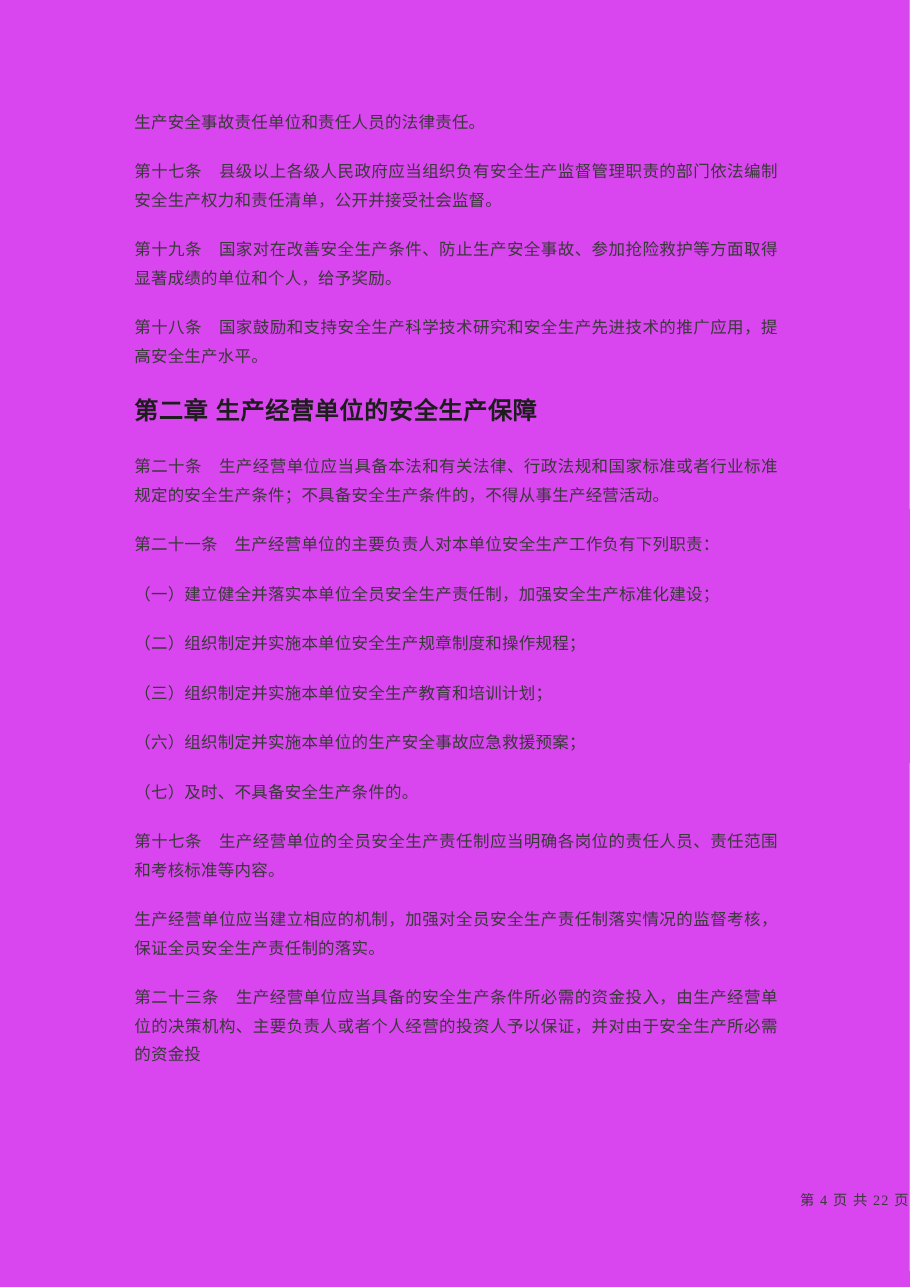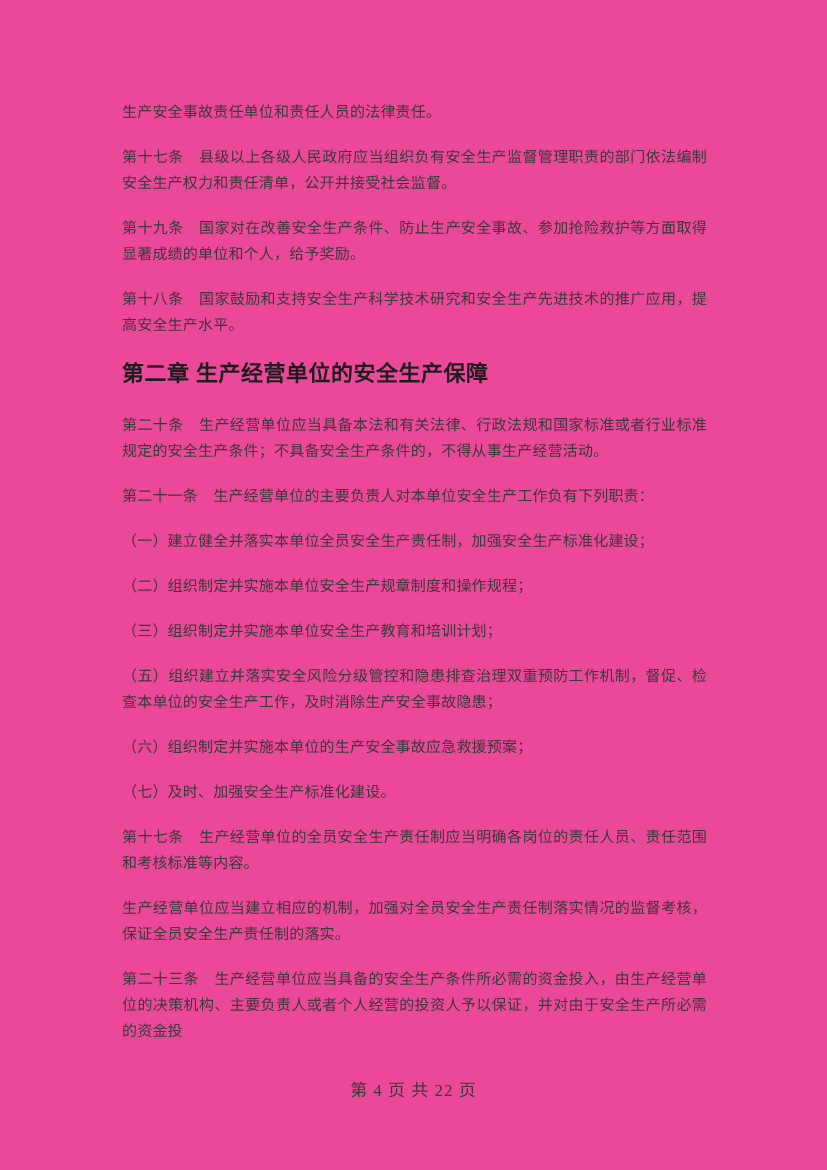--- a/index.html
+++ b/index.html
@@ -10,21 +10,21 @@
   body {
     width: 827px;
     height: 1170px;
     overflow: hidden;
     font-family: "Liberation Serif", "DejaVu Serif", serif;
   }
   .page {
     position: relative;
     width: 827px;
     height: 1170px;
-    background: #ec4899;
+    background: #d946ef;
   }
   .content {
     position: absolute;
     left: 122px;
     top: 99px;
     width: 585px;
   }
   p.para {
     margin: 0 0 19px 0;
     font-size: 15px;
@@ -42,43 +42,42 @@
     text-align: left;
     color: #1d1d1d;
     letter-spacing: 0.5px;
     font-family: "Liberation Sans", "DejaVu Sans", sans-serif;
   }
   .page-footer {
     position: absolute;
     top: 1082px;
     left: 0;
     width: 827px;
-    text-align: center;
-    font-size: 17px;
+    text-align: right;
+    font-size: 13px;
     line-height: 18px;
     color: #3a3a3a;
     letter-spacing: 1px;
   }
 </style>
 </head>
 <body>
 
 <div class="page">
   <div class="content">
     <p class="para">生产安全事故责任单位和责任人员的法律责任。</p>
     <p class="para">第十七条　县级以上各级人民政府应当组织负有安全生产监督管理职责的部门依法编制安全生产权力和责任清单，公开并接受社会监督。</p>
     <p class="para">第十九条　国家对在改善安全生产条件、防止生产安全事故、参加抢险救护等方面取得显著成绩的单位和个人，给予奖励。</p>
     <p class="para">第十八条　国家鼓励和支持安全生产科学技术研究和安全生产先进技术的推广应用，提高安全生产水平。</p>
     <h1 class="chapter">第二章 生产经营单位的安全生产保障</h1>
     <p class="para">第二十条　生产经营单位应当具备本法和有关法律、行政法规和国家标准或者行业标准规定的安全生产条件；不具备安全生产条件的，不得从事生产经营活动。</p>
     <p class="para">第二十一条　生产经营单位的主要负责人对本单位安全生产工作负有下列职责：</p>
     <p class="para">（一）建立健全并落实本单位全员安全生产责任制，加强安全生产标准化建设；</p>
     <p class="para">（二）组织制定并实施本单位安全生产规章制度和操作规程；</p>
     <p class="para">（三）组织制定并实施本单位安全生产教育和培训计划；</p>
-    <p class="para">（五）组织建立并落实安全风险分级管控和隐患排查治理双重预防工作机制，督促、检查本单位的安全生产工作，及时消除生产安全事故隐患；</p>
     <p class="para">（六）组织制定并实施本单位的生产安全事故应急救援预案；</p>
-    <p class="para">（七）及时、加强安全生产标准化建设。</p>
+    <p class="para">（七）及时、不具备安全生产条件的。</p>
     <p class="para">第十七条　生产经营单位的全员安全生产责任制应当明确各岗位的责任人员、责任范围和考核标准等内容。</p>
     <p class="para">生产经营单位应当建立相应的机制，加强对全员安全生产责任制落实情况的监督考核，保证全员安全生产责任制的落实。</p>
     <p class="para">第二十三条　生产经营单位应当具备的安全生产条件所必需的资金投入，由生产经营单位的决策机构、主要负责人或者个人经营的投资人予以保证，并对由于安全生产所必需的资金投</p>
   </div>
   <div class="page-footer">第 4 页 共 22 页</div>
 </div>
 
 </body></html>

